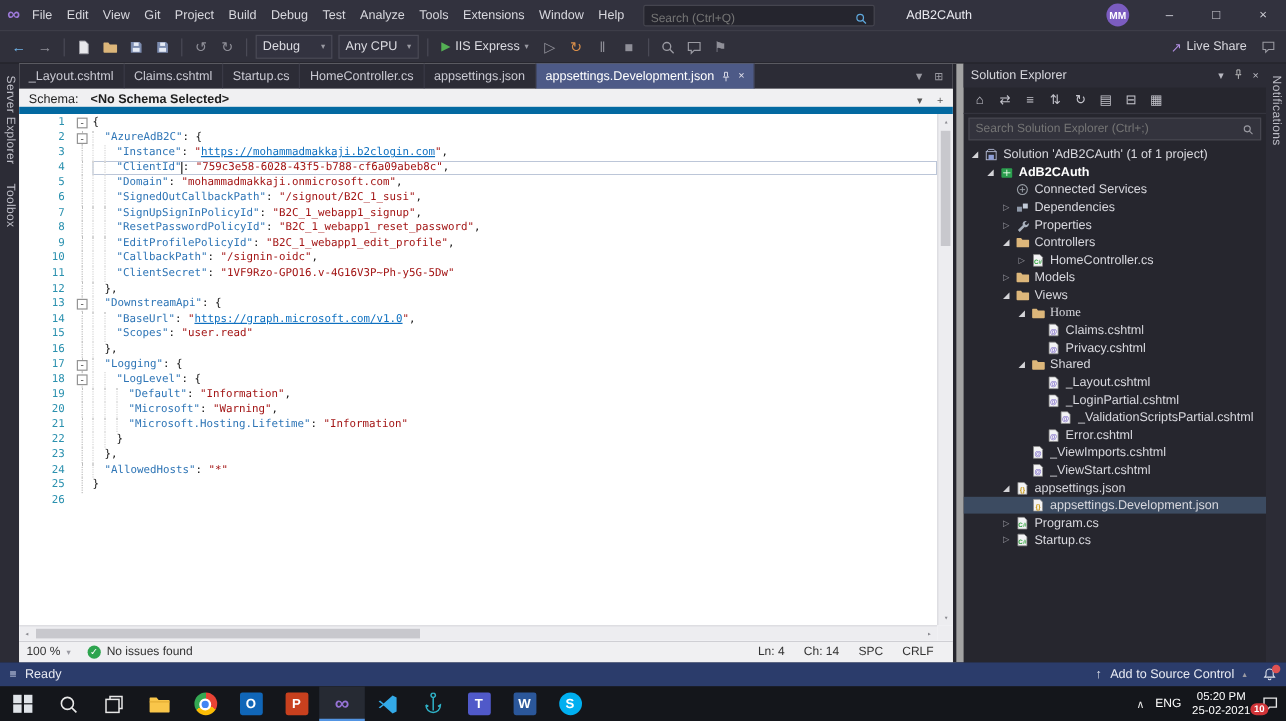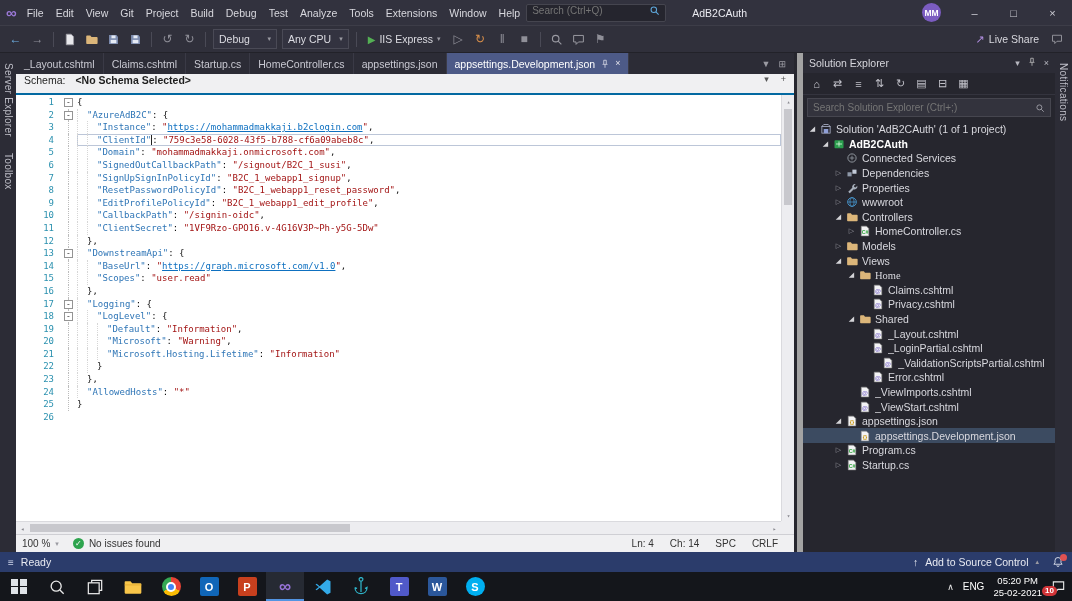--- a/index.html
+++ b/index.html
@@ -5,21 +5,21 @@
 *{margin:0;padding:0;box-sizing:border-box}
 html,body{width:1072px;height:601px;overflow:hidden}
 body{font-family:"Liberation Sans",sans-serif;background:#1e1e24;font-size:11px;color:#ccc}
 #app{width:1072px;height:601px;display:flex;flex-direction:column}
 
 
 .titlebar{height:25px;background:#32323e;display:flex;align-items:center;padding-left:6px;flex:0 0 auto}
 .vs-logo{color:#9c79d8;font-size:15px;font-weight:bold;margin-right:4px;line-height:1}
 .menubar{display:flex;align-items:flex-start}
 .menu-item{padding:3px 6px;color:#d8d8de;font-size:10.5px;white-space:nowrap;cursor:default}
-.search-box{width:140px;height:18px;background:#25252e;border:1px solid #45454f;border-radius:2px;display:flex;align-items:flex-start;gap:4px;padding:0 5px;}
+.search-box{width:193px;height:18px;background:#25252e;border:1px solid #45454f;border-radius:2px;display:flex;align-items:flex-end;gap:4px;padding:0 5px;margin-left:10px}
 .search-box input{flex:1;min-width:0;background:transparent;border:none;outline:none;color:#9a9aa4;font-size:10px;font-family:"Liberation Sans",sans-serif}
 .search-box svg{width:11px;height:11px;flex:0 0 auto}
 .window-title{color:#eaeaf0;font-size:10.5px;margin-left:26px;white-space:nowrap}
 .spacer{flex:1}
 .avatar{width:19px;height:19px;border-radius:50%;background:#7b5cc0;color:#fff;font-size:8.5px;font-weight:bold;display:flex;align-items:center;justify-content:center;margin-right:14px}
 .win-controls{display:flex;height:25px}
 .win-btn{width:39px;display:flex;align-items:center;justify-content:center;color:#cfcfd6;font-size:11px}
 
 
 .toolbar{height:28px;background:#30303b;border-top:1px solid #3d3d48;border-bottom:1px solid #222229;display:flex;align-items:center;padding:0 5px;flex:0 0 auto}
@@ -43,21 +43,21 @@
 .v-tab{writing-mode:vertical-rl;font-size:10px;color:#bfbfc8;padding:8px 0;letter-spacing:.3px;white-space:nowrap}
 
 
 .editor-pane{flex:1;min-width:0;display:flex;flex-direction:column;background:#fff;border-right:3px solid #26262e}
 .tabs-row{height:21px;background:#2c2c36;display:flex;align-items:stretch;flex:0 0 auto}
 .doc-tab{display:flex;align-items:center;gap:5px;padding:0 8px;font-size:10.5px;color:#c9c9d2;border-right:1px solid #3a3a46;white-space:nowrap}
 .doc-tab.active{background:#4d5a87;color:#fff}
 .tab-ic{display:flex;align-items:center;color:#e0e0ea;font-size:9px;line-height:1}
 .tab-ic svg{width:10px;height:10px}
 .tabs-right{margin-left:auto;display:flex;align-items:center;gap:8px;padding:0 8px;color:#9a9aa2;font-size:9px}
-.schema-bar{height:21px;background:#f0f0f2;border-bottom:2px solid #0369a1;display:flex;align-items:flex-start;gap:10px;padding:0 8px;color:#1e1e1e;font-size:10.5px;flex:0 0 auto}
+.schema-bar{height:21px;background:#f0f0f2;border-bottom:6px solid #0369a1;display:flex;align-items:flex-end;gap:10px;padding:0 8px;color:#1e1e1e;font-size:10.5px;flex:0 0 auto}
 .schema-value{font-weight:bold}
 .schema-right{margin-left:auto;display:flex;gap:12px;color:#555;font-size:9px;align-items:center}
 
 
 .code-area{flex:1;position:relative;min-height:0;font-family:"DejaVu Sans Mono",monospace;background:#fff}
 .code-lines{position:absolute;top:1px;left:0;right:13px;bottom:13px;overflow:hidden}
 .code-line{display:flex;height:12.6px;line-height:12.6px;font-size:9px;white-space:pre;color:#111}
 .ln{width:46px;flex:0 0 auto;text-align:right;padding-right:8px;color:#2b91af}
 .fold-col{width:15px;flex:0 0 auto;position:relative}
 .fold-col.g::before{content:"";position:absolute;left:6px;top:0;bottom:0;border-left:1px dotted #bcbcbc}
@@ -426,31 +426,20 @@
           <div class="tree-row" style="padding-left: 30px;">
             <span class="expander">▷</span>
             <span class="t-icon">
               <svg viewBox="0 0 16 16">
                 <path d="M13 3a3.6 3.6 0 0 0-4.6 4.6L3 13l2 2 5.4-5.4A3.6 3.6 0 0 0 15 5l-2.2 2.2-1.8-.4-.4-1.8z" fill="#a8b0bc"></path>
               </svg>
             </span>
             <span class="tree-lbl">Properties</span>
           </div>
           <div class="tree-row" style="padding-left: 30px;">
-            <span class="expander">▷</span>
-            <span class="t-icon">
-              <svg viewBox="0 0 16 16">
-                <circle cx="8" cy="8" r="5.8" fill="none" stroke="#4aa3e0" stroke-width="1.1"></circle>
-                <ellipse cx="8" cy="8" rx="2.7" ry="5.8" fill="none" stroke="#4aa3e0" stroke-width="0.9"></ellipse>
-                <path d="M2.3 8h11.4" stroke="#4aa3e0" stroke-width="0.9"></path>
-              </svg>
-            </span>
-            <span class="tree-lbl">wwwroot</span>
-          </div>
-          <div class="tree-row" style="padding-left: 30px;">
             <span class="expander exp">◢</span>
             <span class="t-icon">
               <svg viewBox="0 0 16 16">
                 <path d="M1.5 4c0-.5.4-1 1-1h4l1.5 2h6.5c.6 0 1 .5 1 1v6.5c0 .6-.4 1-1 1h-12c-.6 0-1-.4-1-1z" fill="#dcb67a"></path>
               </svg>
             </span>
             <span class="tree-lbl">Controllers</span>
           </div>
           <div class="tree-row" style="padding-left: 43px;">
             <span class="expander">▷</span>

